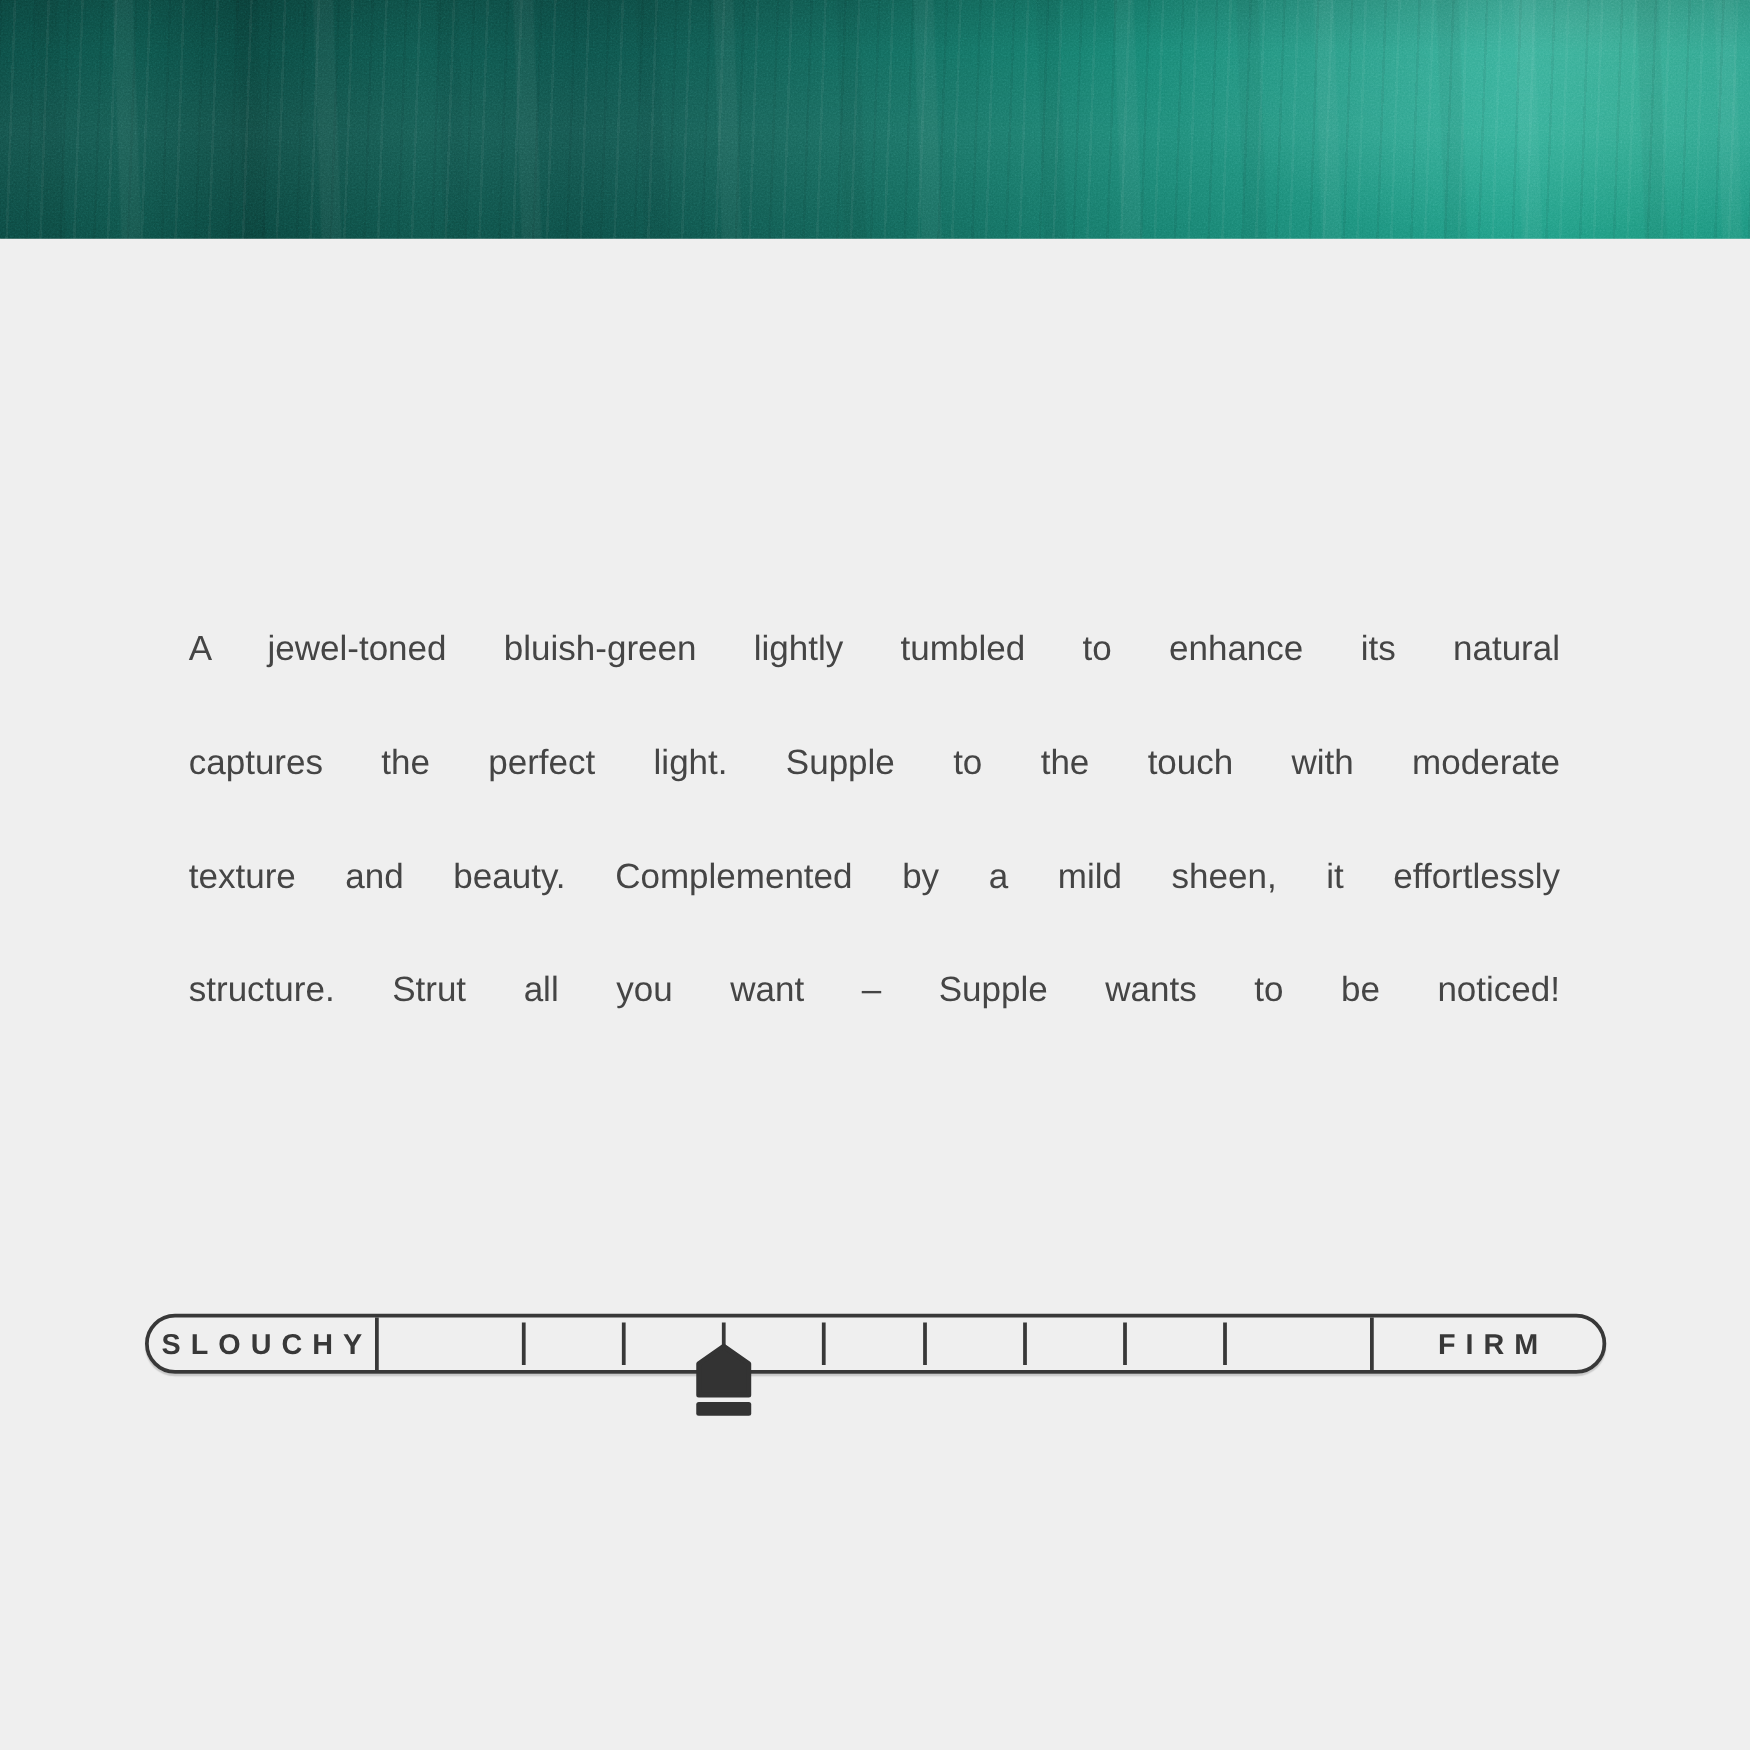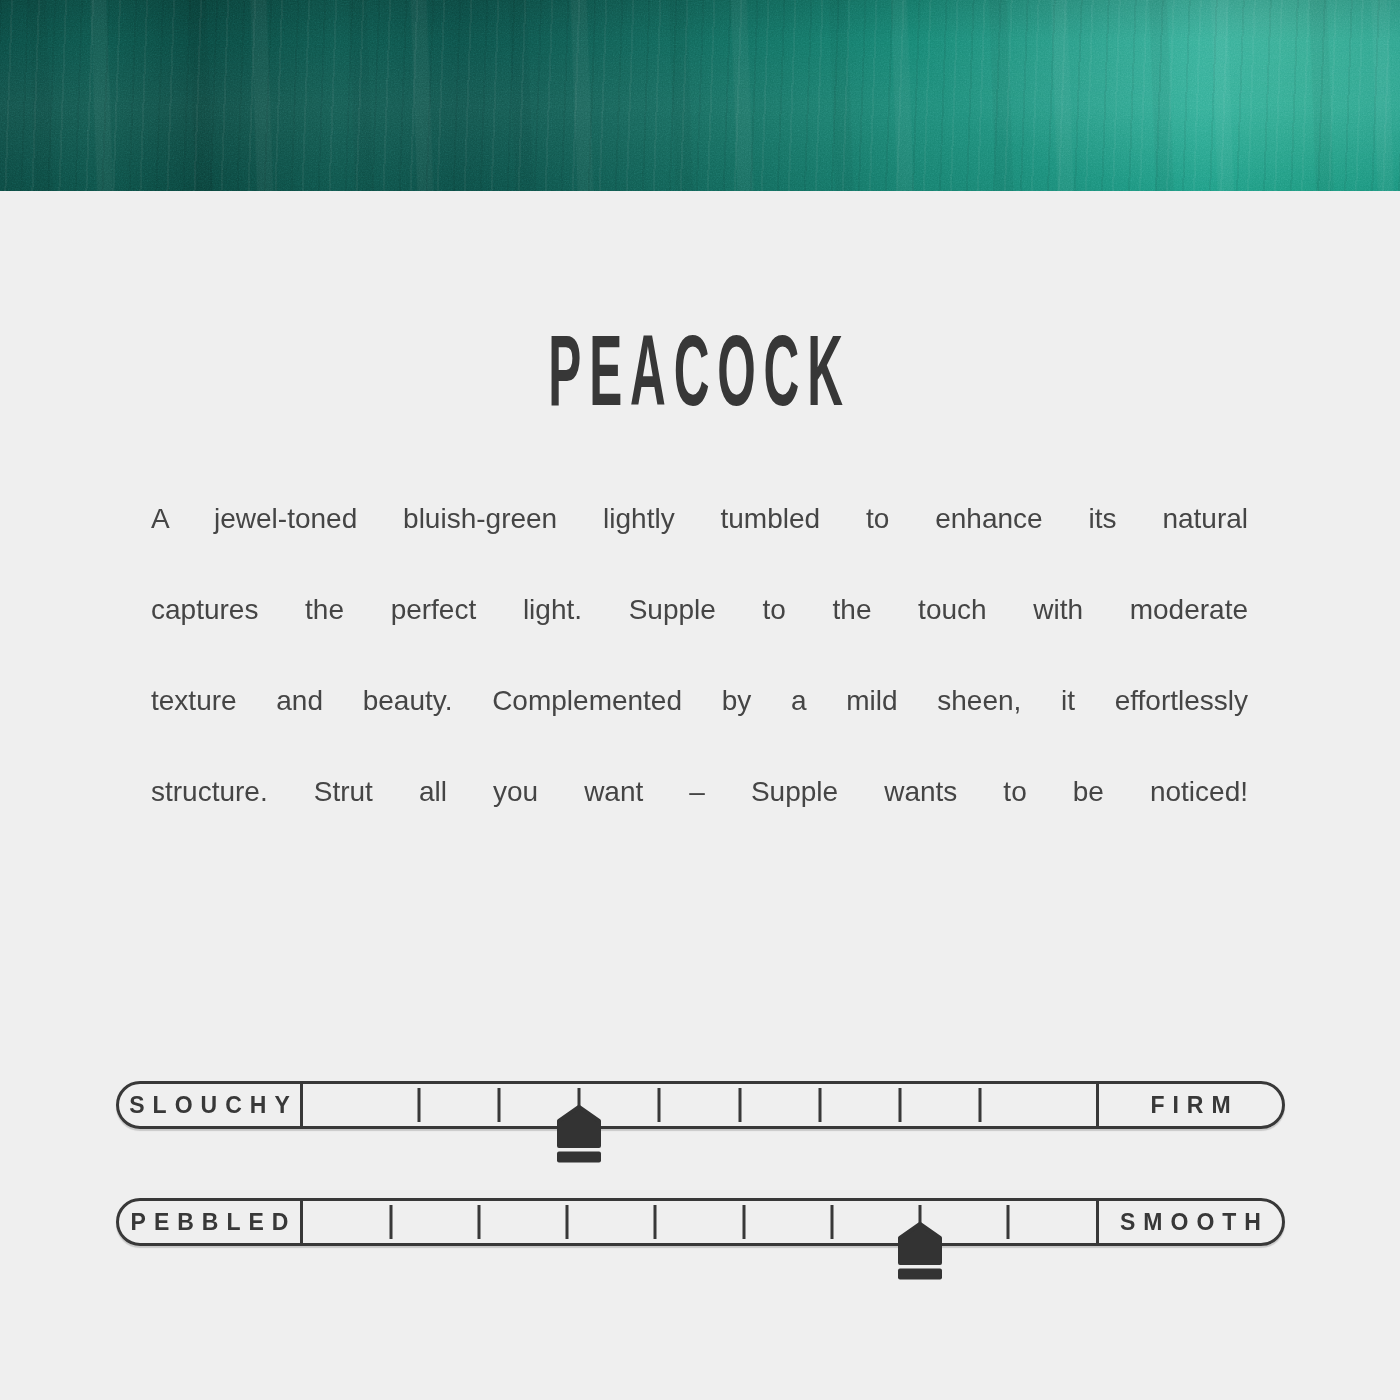--- a/index.html
+++ b/index.html
@@ -95,40 +95,39 @@
     position:absolute;top:50%;
     transform:translate(-50%,-50%);
     width:3px;height:34px;
     background:var(--accent,#383838);
   }
   .marker{
     position:absolute;top:21px;width:45px;height:58px;
     transform:translateX(-50%);
     z-index:2;
   }
-  .scale-structure{top:1081px;gap:36px;}
+  .scale-structure{top:1051px;gap:36px;}
   .scale-texture{top:1198px;}
 </style>
 </head>
 <body>
 
 <div class="page">
 
   <div class="texture">
     <div class="streaks"></div>
     <svg class="grain" xmlns="http://www.w3.org/2000/svg">
       <filter id="grainF">
         <feTurbulence type="fractalNoise" baseFrequency="0.72" numOctaves="3" stitchTiles="stitch"></feTurbulence>
         <feColorMatrix type="saturate" values="0"></feColorMatrix>
       </filter>
       <rect width="100%" height="100%" filter="url(#grainF)"></rect>
     </svg>
   </div>
 
-  <h1 class="title"><span>PEACOCK</span></h1>
 
   <div class="description">
       <div class="para-line">A jewel-toned bluish-green lightly tumbled to enhance its natural</div>
       <div class="para-line">captures the perfect light. Supple to the touch with moderate</div>
       <div class="para-line">texture and beauty. Complemented by a mild sheen, it effortlessly</div>
       <div class="para-line">structure. Strut all you want – Supple wants to be noticed!</div>
     </div>
 
   <div class="scale scale-structure">
     <div class="cap left">SLOUCHY</div>
@@ -142,32 +141,14 @@
         <div class="tick" style="left: 77.7778%;"></div>
         <div class="tick" style="left: 88.8889%;"></div>
         <div class="marker" style="left: 33.3333%;"><svg width="45" height="58" viewBox="0 0 45 58" xmlns="http://www.w3.org/2000/svg">
             <path d="M22.5 2 L42.5 16 L42.5 41 L2.5 41 L2.5 16 Z" fill="#333333" stroke="#333333" stroke-width="4" stroke-linejoin="round"></path>
             <rect x="0.5" y="46.5" width="44" height="11" rx="2" fill="#333333"></rect>
           </svg></div>
       </div>
     <div class="cap right">FIRM</div>
   </div>
 
-  <div class="scale scale-texture">
-    <div class="cap left">PEBBLED</div>
-    <div class="mid">
-        <div class="tick" style="left: 11.1111%;"></div>
-        <div class="tick" style="left: 22.2222%;"></div>
-        <div class="tick" style="left: 33.3333%;"></div>
-        <div class="tick" style="left: 44.4444%;"></div>
-        <div class="tick" style="left: 55.5556%;"></div>
-        <div class="tick" style="left: 66.6667%;"></div>
-        <div class="tick" style="left: 77.7778%;"></div>
-        <div class="tick" style="left: 88.8889%;"></div>
-        <div class="marker" style="left: 77.7778%;"><svg width="45" height="58" viewBox="0 0 45 58" xmlns="http://www.w3.org/2000/svg">
-            <path d="M22.5 2 L42.5 16 L42.5 41 L2.5 41 L2.5 16 Z" fill="#333333" stroke="#333333" stroke-width="4" stroke-linejoin="round"></path>
-            <rect x="0.5" y="46.5" width="44" height="11" rx="2" fill="#333333"></rect>
-          </svg></div>
-      </div>
-    <div class="cap right">SMOOTH</div>
-  </div>
 
 </div>
 
 </body></html>

